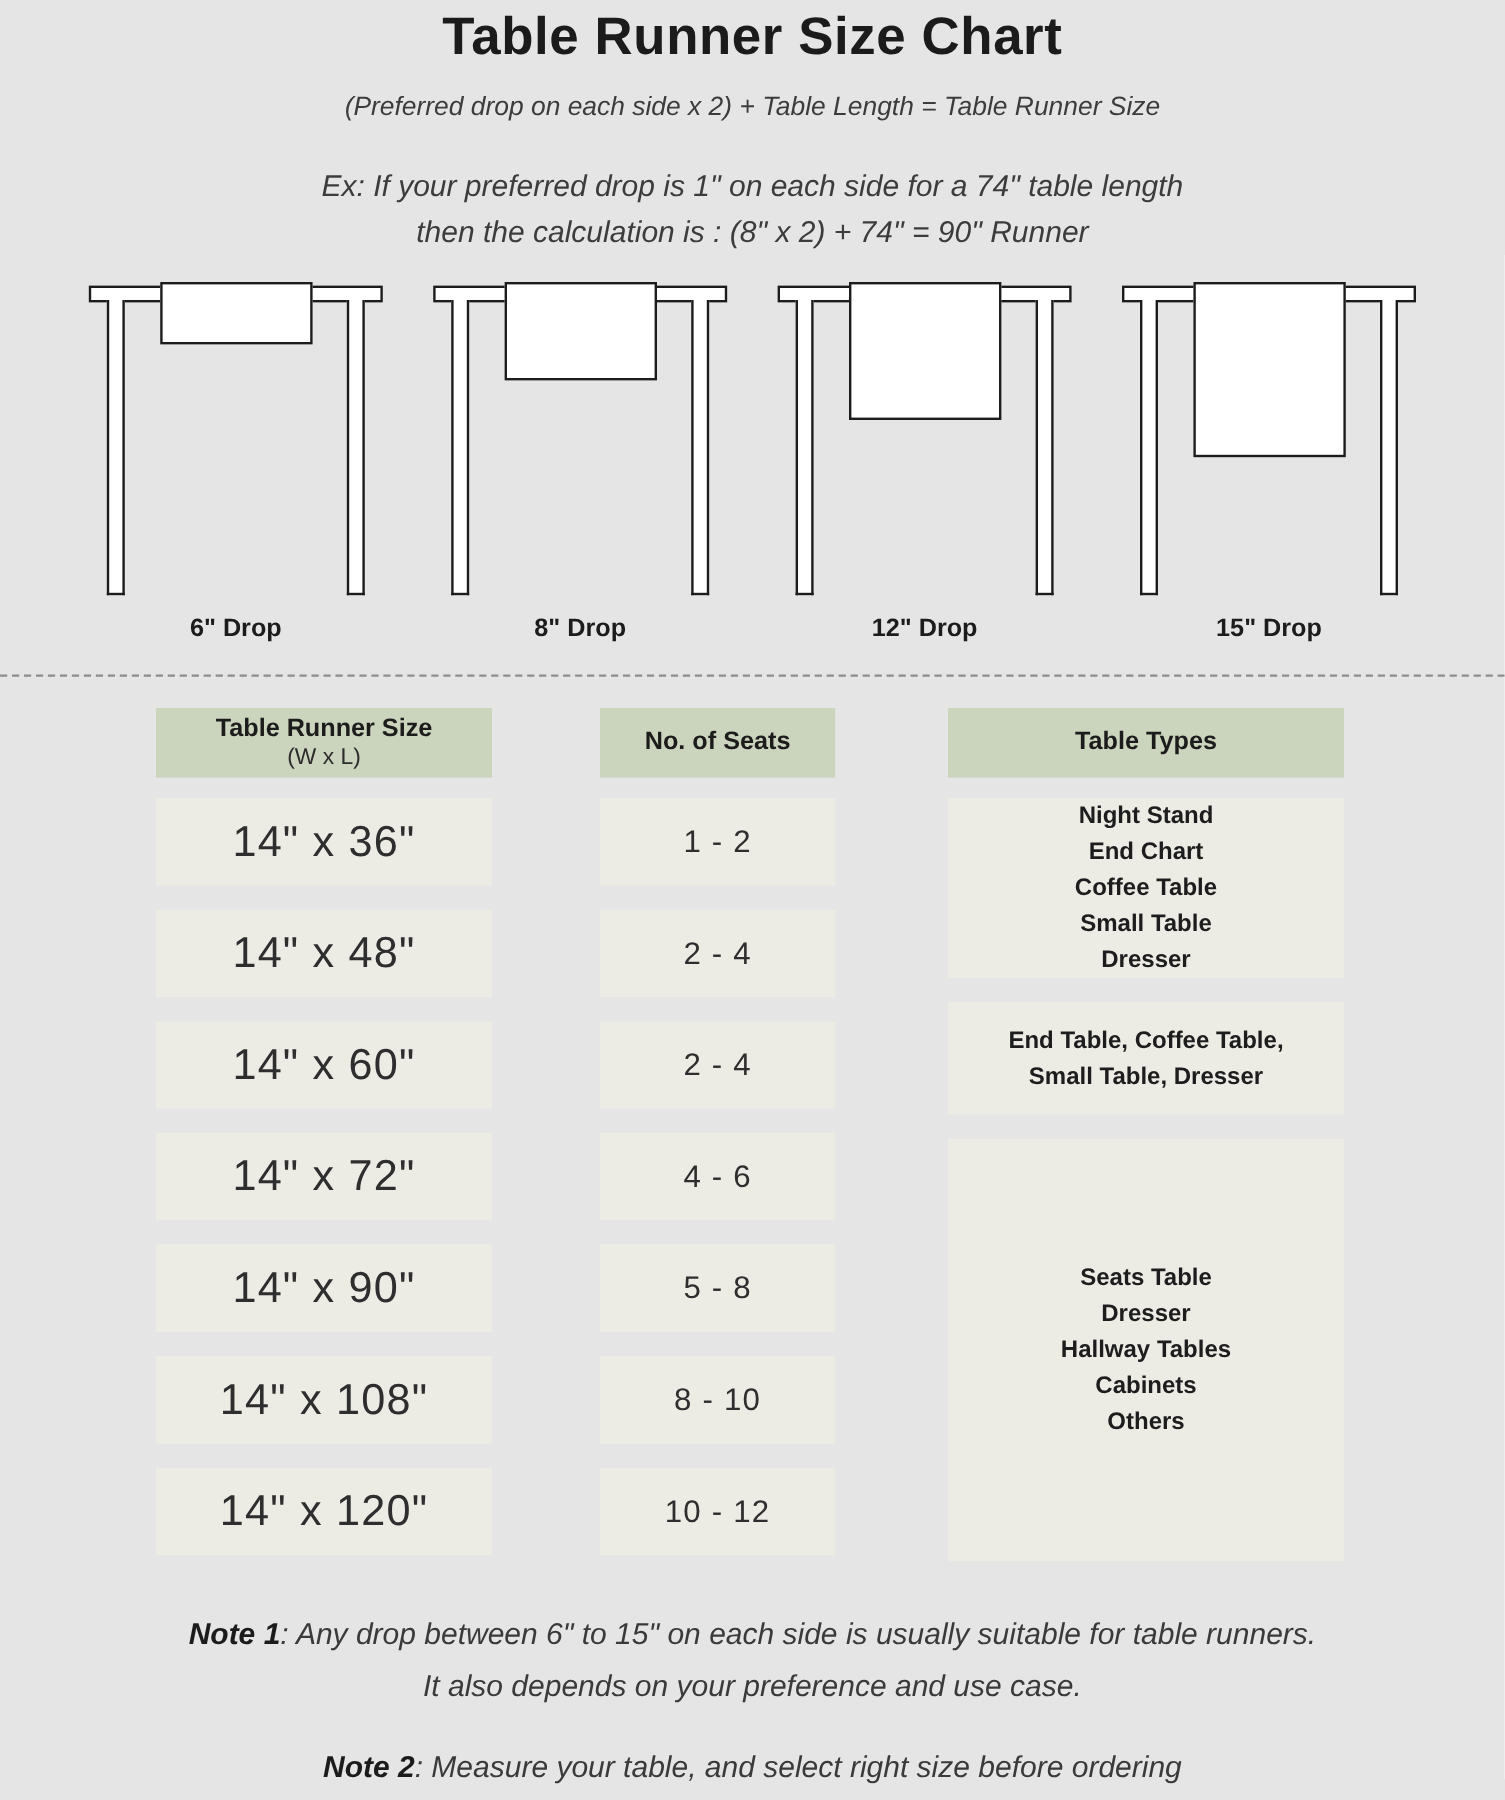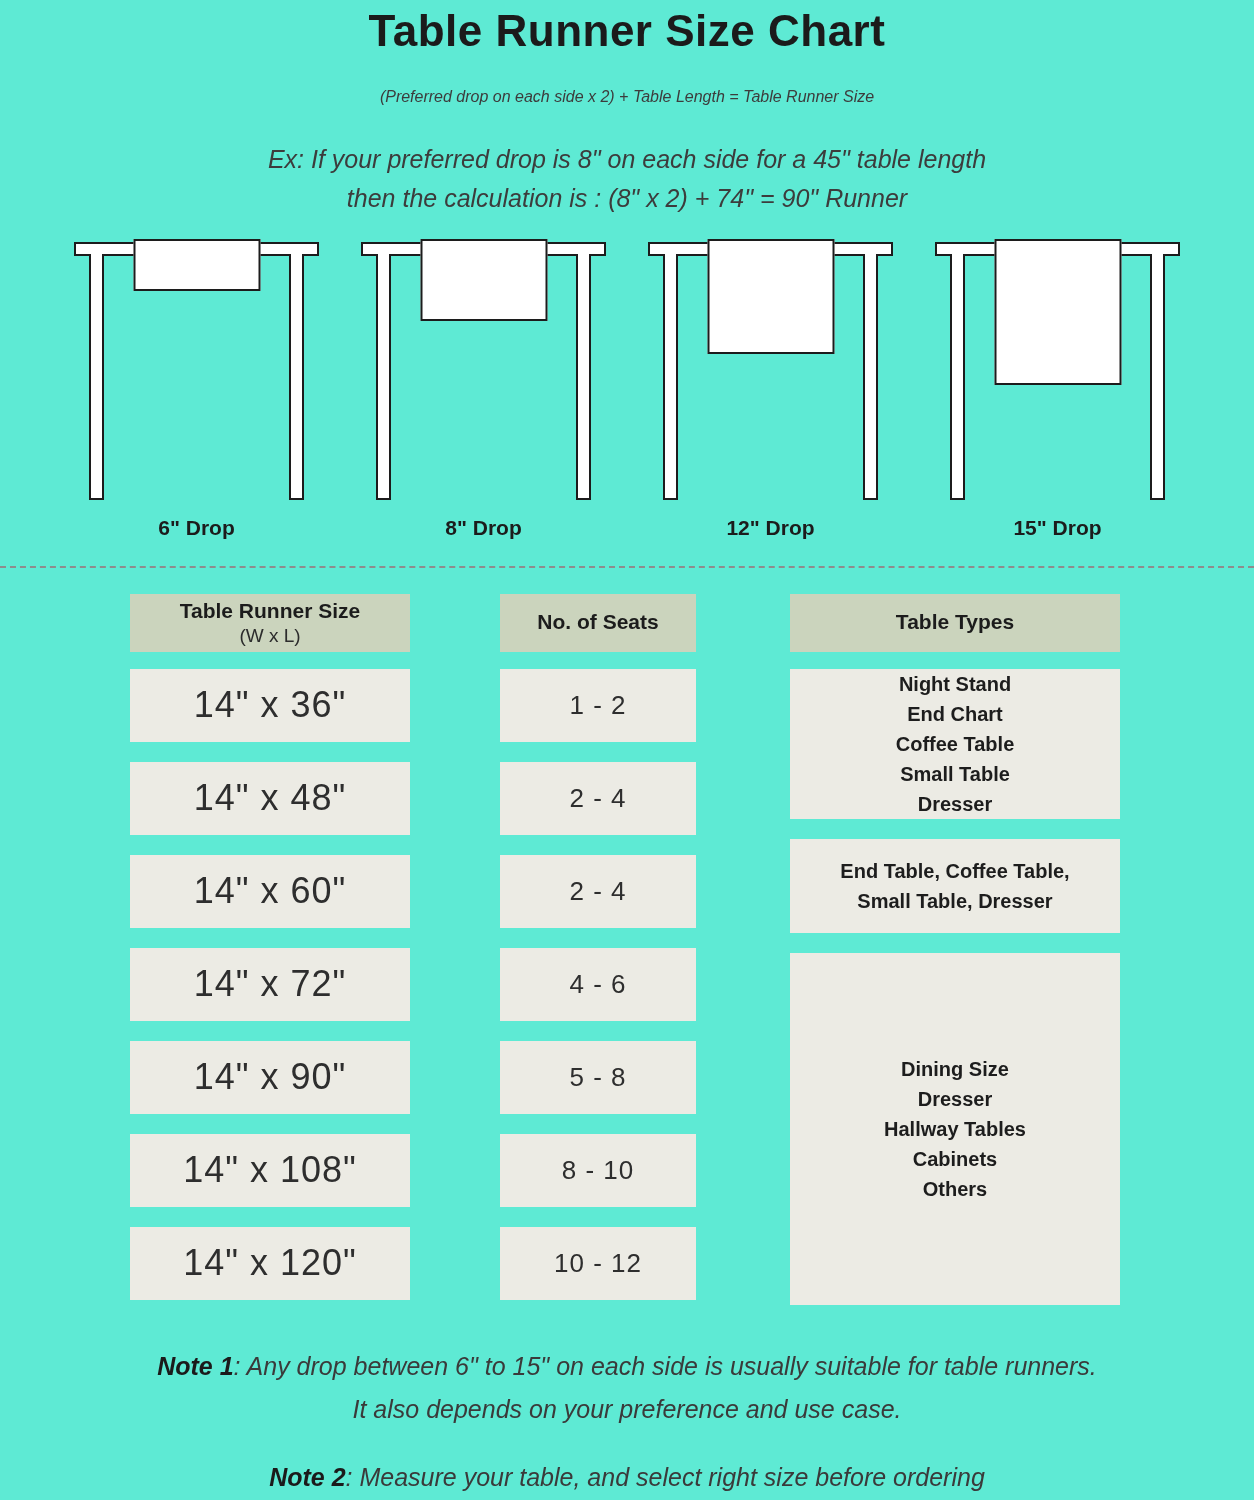--- a/index.html
+++ b/index.html
@@ -1,38 +1,38 @@
 <!DOCTYPE html>
 <html><head>
 <meta charset="utf-8">
 <style>
   * { margin:0; padding:0; box-sizing:border-box; }
   html,body { background:#ffffff; }
   .page {
     position:relative;
     width:1254px; height:1500px;
     margin:0 auto;
-    background:#5eead4;
+    background:#e5e5e5;
     font-family:"Liberation Sans","DejaVu Sans",sans-serif;
     color:#1e1e1e;
     overflow:hidden;
   }
   .title {
     margin-top:6px;
     text-align:center;
     font-size:44px;
     font-weight:800;
     letter-spacing:.5px;
     color:#1b1b1b;
   }
   .formula {
-    margin-top:32px;
+    margin-top:20px;
     text-align:center;
     font-style:italic;
-    font-size:16px;
+    font-size:22px;
     color:#3c3c3c;
   }
   .example {
     margin-top:34px;
     text-align:center;
     font-style:italic;
     font-size:25px;
     line-height:1.55;
     color:#3c3c3c;
   }
@@ -102,21 +102,21 @@
 </head>
 <body>
 
 <div class="page">
 
   <h1 class="title">Table Runner Size Chart</h1>
 
   <p class="formula">(Preferred drop on each side x 2) + Table Length = Table Runner Size</p>
 
   <div class="example">
-    <div>Ex: If your preferred drop is 8" on each side for a 45" table length</div>
+    <div>Ex: If your preferred drop is 1" on each side for a 74" table length</div>
     <div>then the calculation is : (8" x 2) + 74" = 90" Runner</div>
   </div>
 
   <div class="diagrams">
 
     <div class="diagram">
       <div class="table-figure">
         <div class="tabletop"></div>
         <div class="leg leg-left"></div>
         <div class="leg leg-right"></div>
@@ -196,21 +196,21 @@
         <div>Small Table</div>
         <div>Dresser</div>
       </div>
 
       <div class="cell types-cell span1">
         <div>End Table, Coffee Table,</div>
         <div>Small Table, Dresser</div>
       </div>
 
       <div class="cell types-cell span4">
-        <div>Dining Size</div>
+        <div>Seats Table</div>
         <div>Dresser</div>
         <div>Hallway Tables</div>
         <div>Cabinets</div>
         <div>Others</div>
       </div>
     </div>
 
   </div>
 
   <div class="notes">

